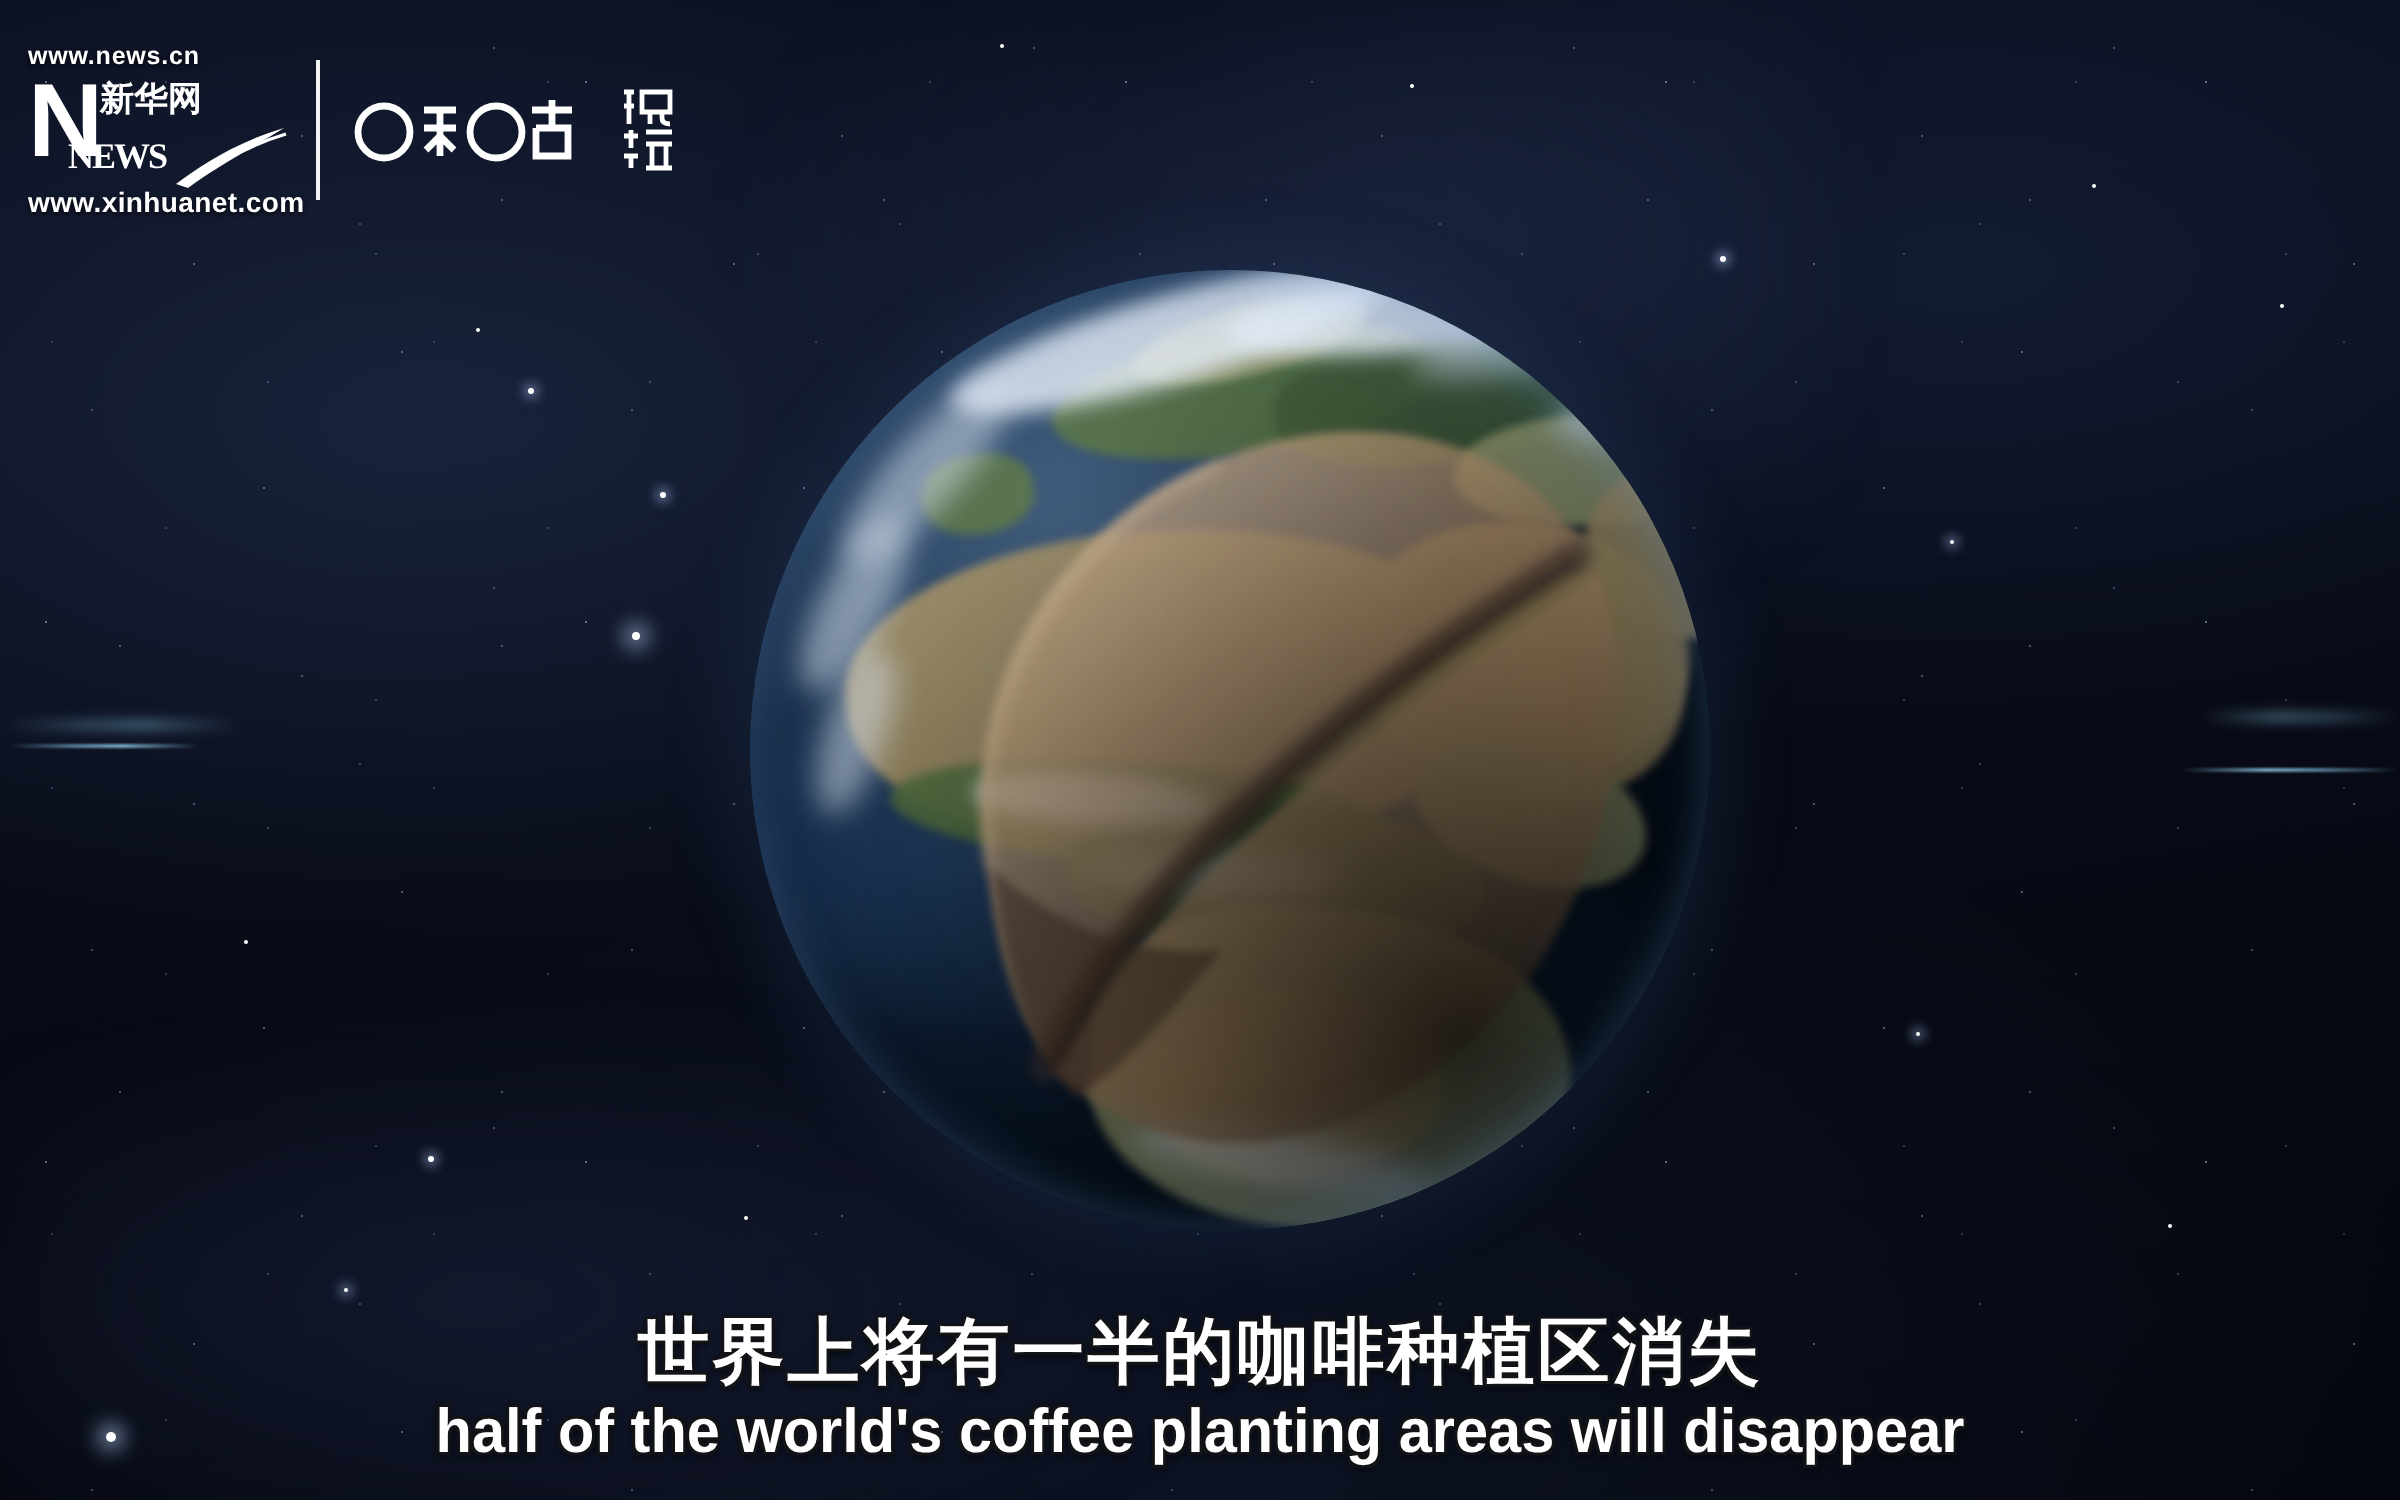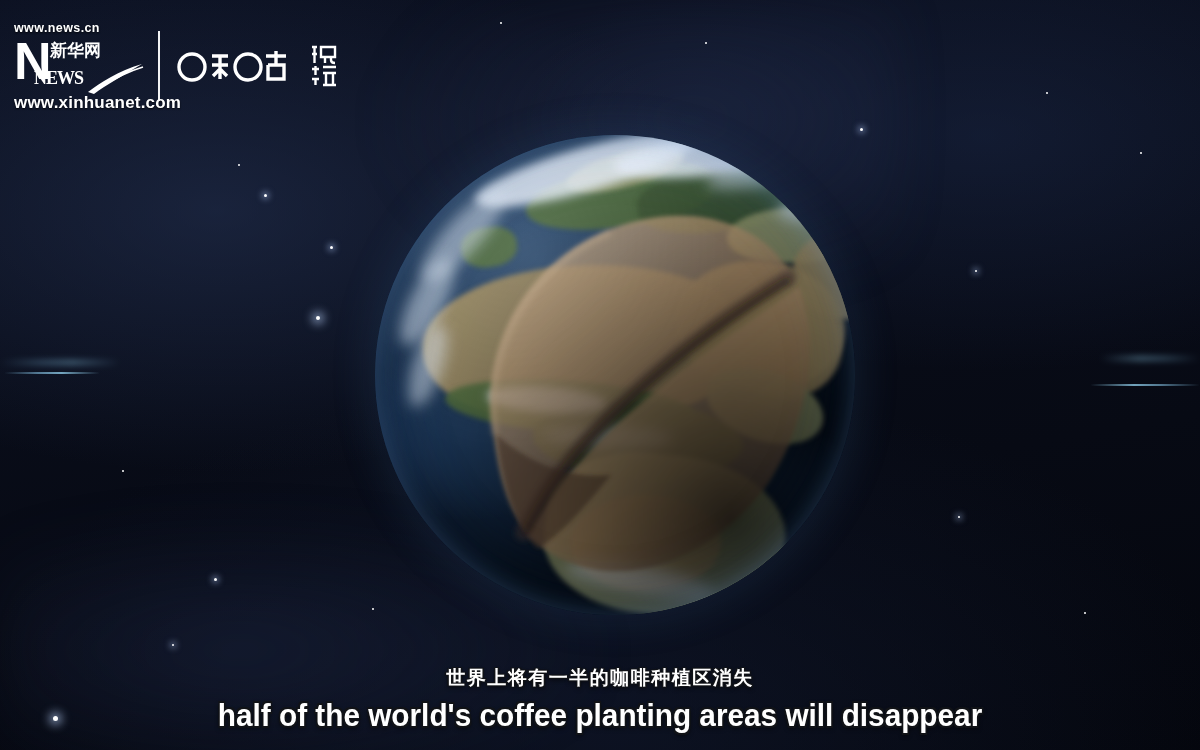--- a/index.html
+++ b/index.html
@@ -220,21 +220,21 @@
     line-height: 27px;
     letter-spacing: -1px;
     font-family: Liberation Serif, serif;
   }
   .xh-swoosh {
     position: absolute;
     left: 72px; top: 24px;
     width: 58px; height: 34px;
   }
   .xh-url-bot {
-    font-size: 17px;
+    font-size: 14px;
     font-weight: 700;
     letter-spacing: 0.2px;
     line-height: 1;
     margin-top: 1px;
     text-shadow: 0 1px 2px rgba(0,0,0,0.8);
   }
   .logo-divider {
     width: 2px;
     height: 70px;
     background: #ffffff;
@@ -252,21 +252,21 @@
   
   .subs {
     position: absolute;
     left: 0;
     right: 0;
     bottom: 14px;
     text-align: center;
   }
   .sub-cn {
     font-family: "DejaVu Sans", sans-serif;
-    font-size: 19px;
+    font-size: 36px;
     font-weight: 700;
     color: #ffffff;
     letter-spacing: 1.5px;
     line-height: 34px;
     text-shadow:
       -1.4px -1.4px 0 #111317, 1.4px -1.4px 0 #111317,
       -1.4px 1.4px 0 #111317, 1.4px 1.4px 0 #111317,
       0 2px 4px rgba(0,0,0,0.9);
     text-align: center;
   }

